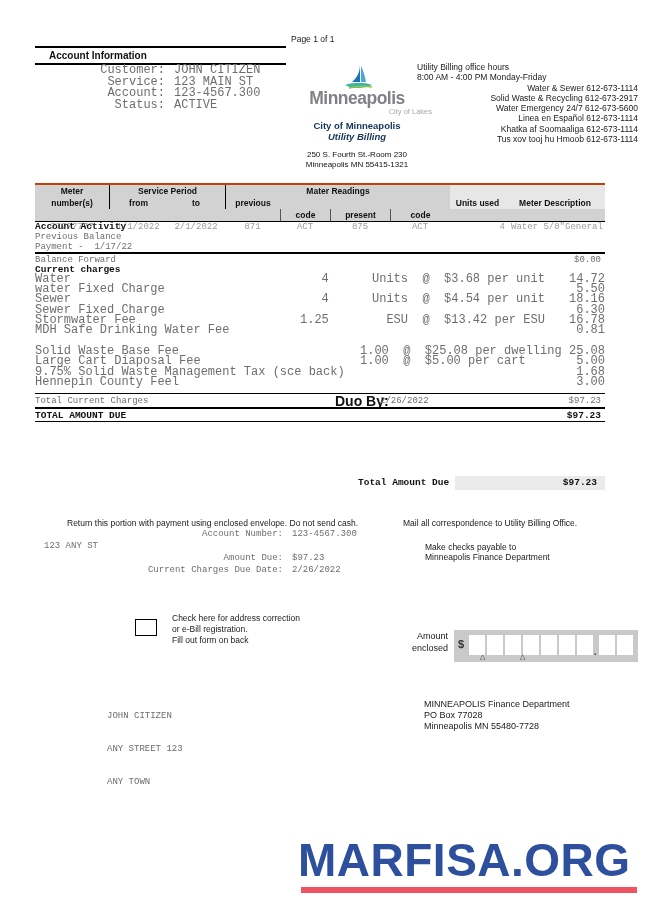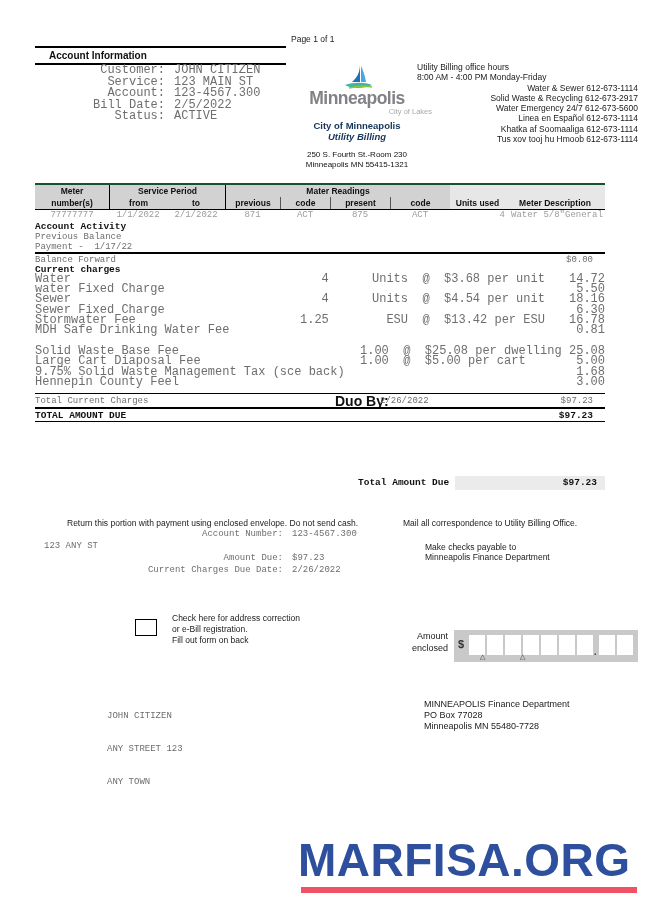--- a/index.html
+++ b/index.html
@@ -31,44 +31,44 @@
 
   
   .office { position:absolute; left:417px; top:62px; width:221px; font-size:8.5px; color:#1a1a1a; }
   .office .left-lines div { line-height:10.4px; }
   .office .phones { text-align:right; }
   .office .phones div { line-height:10.2px; }
 
   
   .mtable { position:absolute; left:35px; top:183px; width:570px; font-size:8.5px; }
   .mtable .hrow { display:flex; background:#d2d2d2; font-weight:bold; color:#111; }
-  .mtable .hrow1 { border-top:2px solid #14532d; }
+  .mtable .hrow1 { border-top:2px solid #c2410c; }
   .mtable .hrow2 { border-bottom:1.5px solid #000; }
   .mtable .cell { text-align:center; line-height:12px; height:12px; overflow:hidden; }
   .bL { border-left:1px solid #000; }
-  .bLt { border-left:1px solid #555; }
+  .bLt { border-left:1px solid #555;margin-top:12px; }
   .lightbg { background:#e7e7e7; }
   .mtable .drow { display:flex; color:#9c9c9c; font-family:"Liberation Mono", monospace; font-size:9px; }
   .mtable .drow .cell { height:11px; line-height:11px; }
 
   
   .hline { position:absolute; left:35px; width:570px; background:#000; }
   .act-title { position:absolute; left:35px; font-family:"Liberation Mono", monospace; font-weight:bold; font-size:9.5px; color:#111; }
   .act-gray { position:absolute; left:35px; font-family:"Liberation Mono", monospace; font-size:9px; color:#6e6e6e; }
   .charges { position:absolute; left:35px; width:570px; font-family:"Liberation Mono", monospace; font-size:12px; color:#6e6e6e; }
   .crow { position:relative; height:10.2px; line-height:10.2px; }
   .crow .mid1 { position:absolute; left:265px; white-space:pre; }
   .crow .mid2 { position:absolute; left:325px; white-space:pre; }
   .crow .amt { position:absolute; right:0; }
   .g2 { margin-top:11px; }
 
   .trow { position:absolute; left:35px; width:570px; font-family:"Liberation Mono", monospace; font-size:9px; color:#6e6e6e; height:11px; line-height:11px; }
   .trow .dueby { position:absolute; left:300px; font-weight:bold; color:#111; font-family:"Liberation Sans", sans-serif; font-size:14px; }
   .trow .duedate { position:absolute; left:345px; }
-  .trow .amt { position:absolute; right:12px; }
+  .trow .amt { position:absolute; right:4px; }
   .trow.bold { font-weight:bold; color:#111; font-size:9.5px; }
 
   
   .summary { position:absolute; left:35px; top:476px; width:570px; height:14px;
     font-family:"Liberation Mono", monospace; font-size:9.5px; font-weight:bold; color:#111; }
   .summary .slabel { position:absolute; left:323px; line-height:14px; }
   .summary .sbox { position:absolute; left:420px; right:0; top:0; bottom:0; background:#ebebeb; }
   .summary .samt { position:absolute; right:8px; line-height:14px; }
 
   
@@ -109,24 +109,20 @@
         <span class="lbl">Customer:</span>
         <span class="val">JOHN CITIZEN</span>
       </div>
     <div class="row">
         <span class="lbl">Service:</span>
         <span class="val">123 MAIN ST</span>
       </div>
     <div class="row">
         <span class="lbl">Account:</span>
         <span class="val">123-4567.300</span>
-      </div>
-    <div class="row">
-        <span class="lbl">Bill Date:</span>
-        <span class="val">2/5/2022</span>
       </div>
     <div class="row">
         <span class="lbl">Status:</span>
         <span class="val">ACTIVE</span>
       </div>
   </div>
 
   <div class="logo-block">
     <div class="logo-boat">
       <svg width="40" height="26" viewBox="0 0 40 26">

